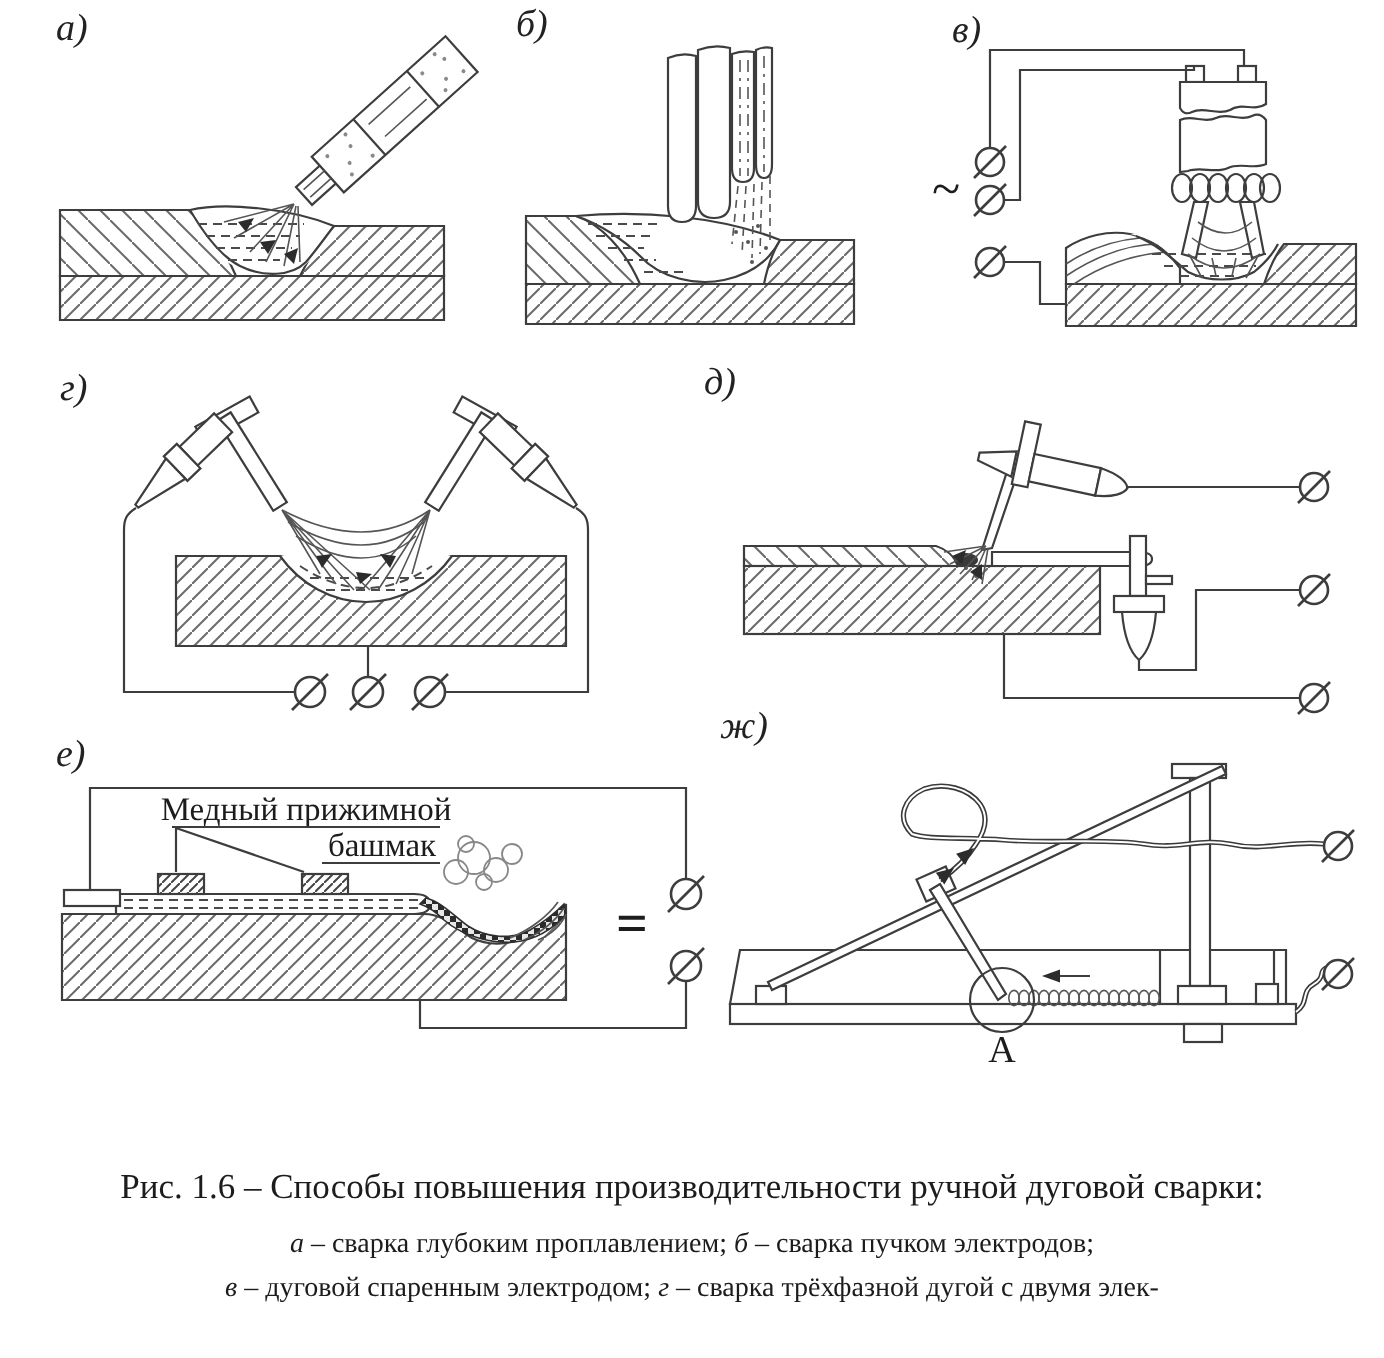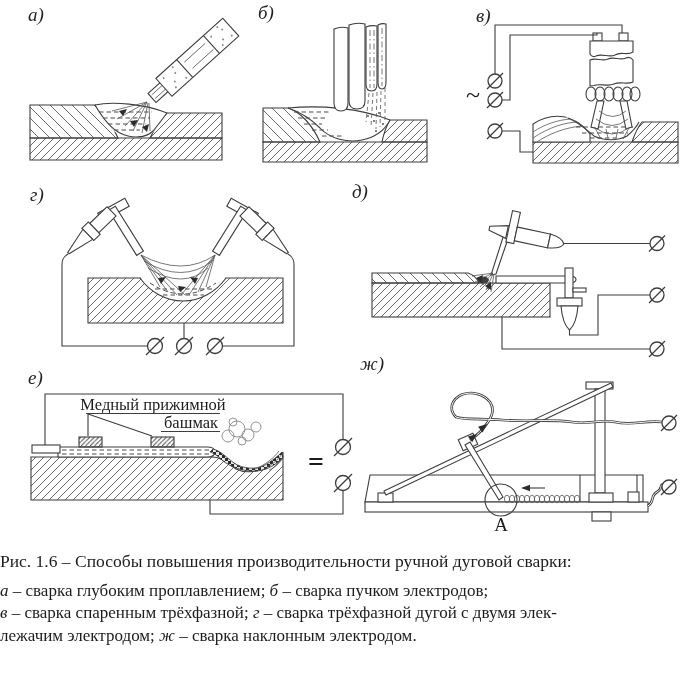--- a/index.html
+++ b/index.html
@@ -12,24 +12,24 @@
   .ln{fill:none;stroke:#3d3d3d;stroke-width:1.1;}
   .thin{fill:none;stroke:#555;stroke-width:0.8;}
   .pd{fill:none;stroke:#4a4a4a;stroke-width:1;stroke-dasharray:4.5 3;}
   .dd{stroke-dasharray:6 3 1.5 3;}
   .arr{fill:#2c2c2c;stroke:none;}
   .cable{fill:none;stroke:#3a3a3a;stroke-width:2.6;}
   .cablecore{fill:none;stroke:#ffffff;stroke-width:1;}
   .term circle{fill:#fff;stroke:#3d3d3d;stroke-width:1.3;}
   .term line{stroke:#3d3d3d;stroke-width:1.3;}
   .svgtext{font-family:"Liberation Serif",serif;fill:#1c1c1c;}
-  .caption{position:absolute;left:0;top:551px;width:692px;text-align:left;}
+  .caption{position:absolute;left:0;top:583px;width:692px;text-align:center;}
   .caption p{margin:0;}
   .cap1{font-size:17.5px;margin-bottom:8px !important;}
-  .capl{font-size:17px;line-height:22.3px;}
+  .capl{font-size:14px;line-height:22.3px;}
   .it{font-style:italic;}
 </style>
 </head>
 <body>
 
 <div class="page">
 
   <svg width="0" height="0">
     <defs>
       <pattern id="hf" patternUnits="userSpaceOnUse" width="8" height="8">
@@ -422,17 +422,16 @@
   <div class="plabel" style="left:258px;top:2px">б)</div>
   <div class="plabel" style="left:476px;top:5px">в)</div>
   <div class="plabel" style="left:30px;top:184px">г)</div>
   <div class="plabel" style="left:352px;top:181px">д)</div>
   <div class="plabel" style="left:28px;top:367px">е)</div>
   <div class="plabel" style="left:360px;top:353px">ж)</div>
 
   <div class="caption">
     <p class="cap1"><span>Рис. 1.6 – Способы повышения производительности ручной дуговой сварки:</span></p>
     <p class="capl"><span class="it">а</span><span> – сварка глубоким проплавлением; </span><span class="it">б</span><span> – сварка пучком электродов;</span></p>
-    <p class="capl"><span class="it">в</span><span> – сварка спаренным трёхфазной; </span><span class="it">г</span><span> – сварка трёхфазной дугой с двумя элек-</span></p>
-    <p class="capl"><span>лежачим электродом; </span><span class="it">ж</span><span> – сварка наклонным электродом.</span></p>
+    <p class="capl"><span class="it">в</span><span> – дуговой спаренным электродом; </span><span class="it">г</span><span> – сварка трёхфазной дугой с двумя элек-</span></p>
   </div>
 
 </div>
 
 </body></html>

